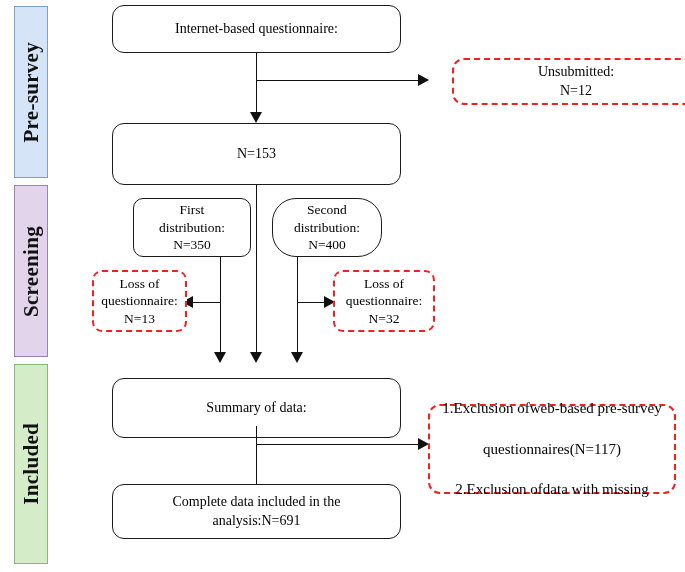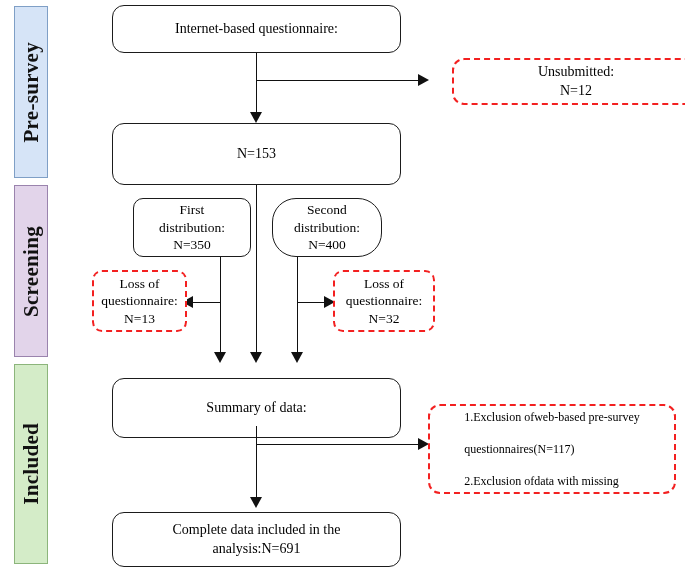--- a/index.html
+++ b/index.html
@@ -63,25 +63,25 @@
     border-radius: 12px;
     background: #ffffff;
     font-size: 14px;
   }
   .node-small {
     font-size: 13.5px;
     border-radius: 10px;
     align-items: center;
   }
   .node-text-left {
-    text-align: left;
+    text-align: center;
     padding: 0 8px;
     white-space: pre-line;
     line-height: 1.35;
-    font-size: 12px;
+    font-size: 15px;
   }
 
   
   .vline {
     position: absolute;
     width: 0;
     border-left: 1.6px solid #111111;
   }
   .hline {
     position: absolute;
@@ -208,20 +208,20 @@
   <div class="arrow-right" style="left:418px; top:438px;"></div>
 
   <div class="node node-dashed" style="left:428px; top:404px; width:248px; height:90px;">
     <div class="node-text-left">
       <div>1.Exclusion ofweb-based pre-survey</div>
       <div>questionnaires(N=117)</div>
       <div>  2.Exclusion ofdata with missing</div>
     </div>
   </div>
 
-  <div class="node node-solid" style="left:112px; top:512px; width:289px; height:55px;">
+  <div class="node node-solid" style="left:112px; top:484px; width:289px; height:55px;">
     <div>
       <div>Complete data included in the</div>
       <div>analysis:N=691</div>
     </div>
   </div>
 
 </div>
 
 </body></html>

